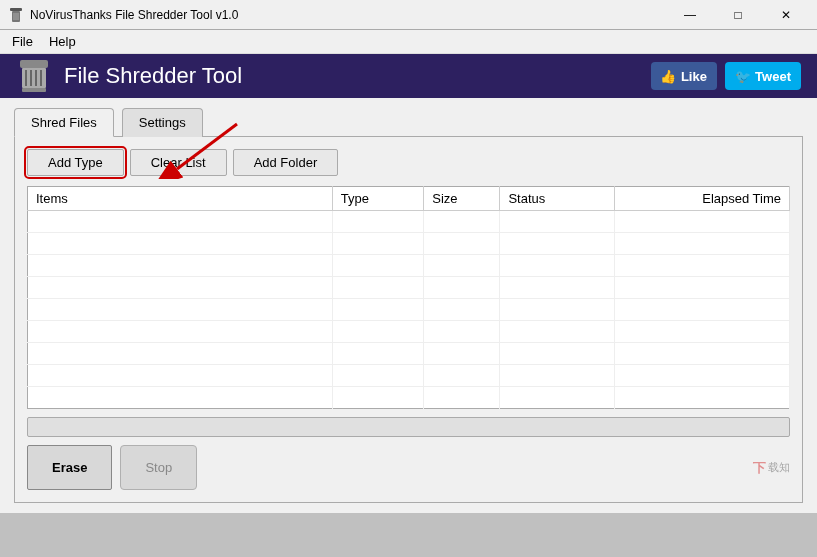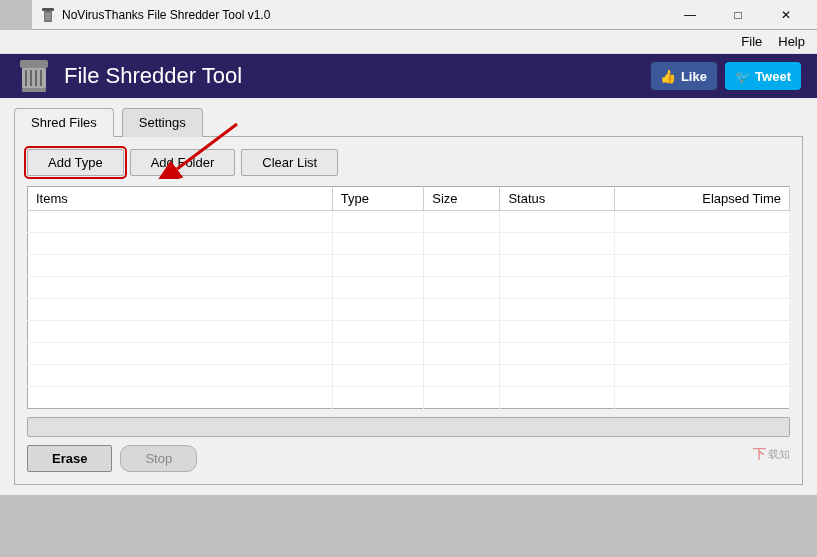--- a/index.html
+++ b/index.html
@@ -15,21 +15,20 @@
     
     .title-bar {
       background: #f0f0f0;
       height: 30px;
       display: flex;
       align-items: center;
       justify-content: space-between;
       padding: 0 8px;
       border-bottom: 1px solid #aaa;
       user-select: none;
-      margin-left: 32px;
     }
     .title-bar-text {
       font-size: 12px;
       color: #000;
       display: flex;
       align-items: center;
       gap: 6px;
     }
     .title-bar-icon {
       width: 16px;
@@ -53,21 +52,20 @@
     }
 
     
     .menu-bar {
       background: #f0f0f0;
       height: 24px;
       display: flex;
       align-items: center;
       padding: 0 4px;
       border-bottom: 1px solid #ddd;
-      justify-content: flex-end;
     }
     .menu-item {
       padding: 2px 8px;
       cursor: pointer;
       font-size: 13px;
     }
 
     
     .app-header {
       background: #2d2060;
@@ -213,44 +211,44 @@
       height: 100%;
       background: #6688cc;
       width: 0%;
     }
 
     
     .bottom-toolbar {
       display: flex;
       gap: 8px;
       margin-top: 8px;
-      align-items: flex-start;
+      align-items: center;
       justify-content: space-between;
     }
     .bottom-left {
       display: flex;
       gap: 8px;
     }
     .erase-btn {
       padding: 5px 24px;
       background: #d8d8d8;
       border: 1px solid #888;
       font-size: 13px;
       font-weight: bold;
       cursor: pointer;
       border-radius: 2px;
     }
     .stop-btn {
-      padding: 5px 24px;
+      padding: 14px 24px;
       background: #d8d8d8;
       border: 1px solid #b0b0b0;
       font-size: 13px;
       color: #888;
       cursor: default;
-      border-radius: 10px;
+      border-radius: 4px;
     }
 
     
     .watermark {
       display: flex;
       align-items: center;
       opacity: 0.4;
       font-size: 11px;
       color: #333;
       gap: 2px;
@@ -335,22 +333,22 @@
         <defs>
           <marker id="arrowhead" markerWidth="10" markerHeight="7" refX="0" refY="3.5" orient="auto">
             <polygon points="0 0, 10 3.5, 0 7" fill="#cc0000"></polygon>
           </marker>
         </defs>
         <line x1="90" y1="5" x2="30" y2="50" stroke="#cc0000" stroke-width="3" marker-end="url(#arrowhead)"></line>
       </svg>
 
       <div class="toolbar">
         <button class="toolbar-btn add-files-btn">Add Type</button>
+        <button class="toolbar-btn">Clear List</button>
         <button class="toolbar-btn">Add Folder</button>
-        <button class="toolbar-btn">Clear List</button>
       </div>
     </div>
 
     <table class="file-table">
       <thead>
         <tr>
           <th style="width:40%;">Items</th>
           <th style="width:12%;">Type</th>
           <th style="width:10%;">Size</th>
           <th style="width:15%;">Status</th>

